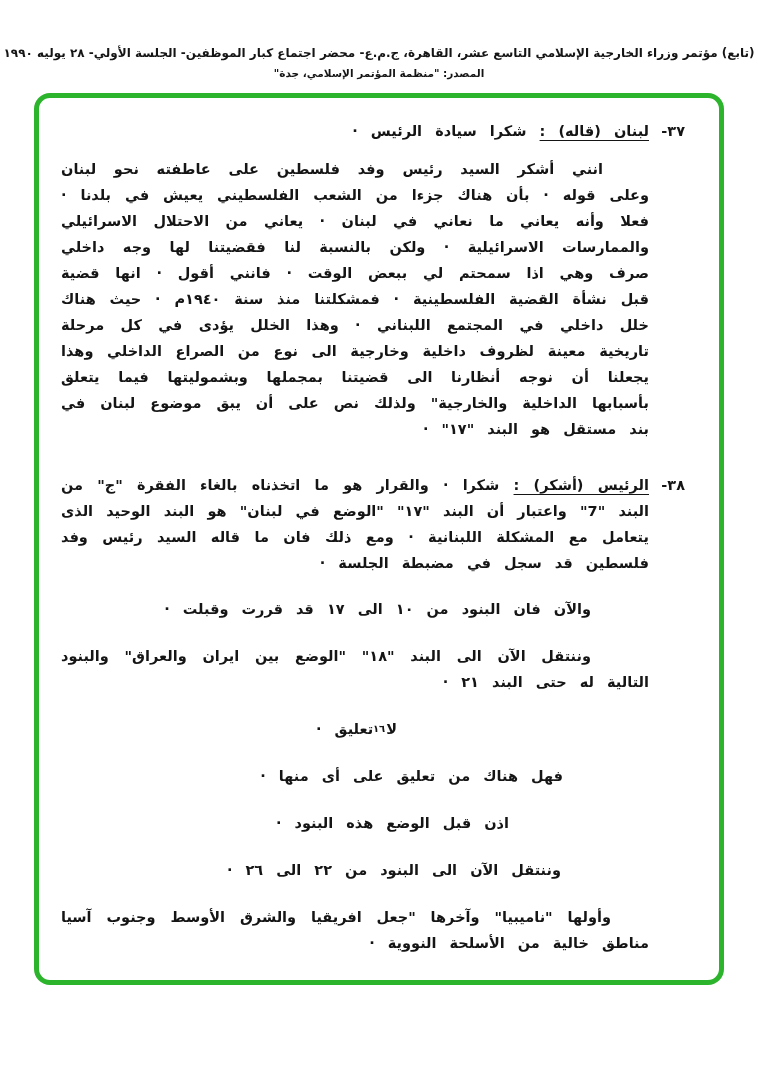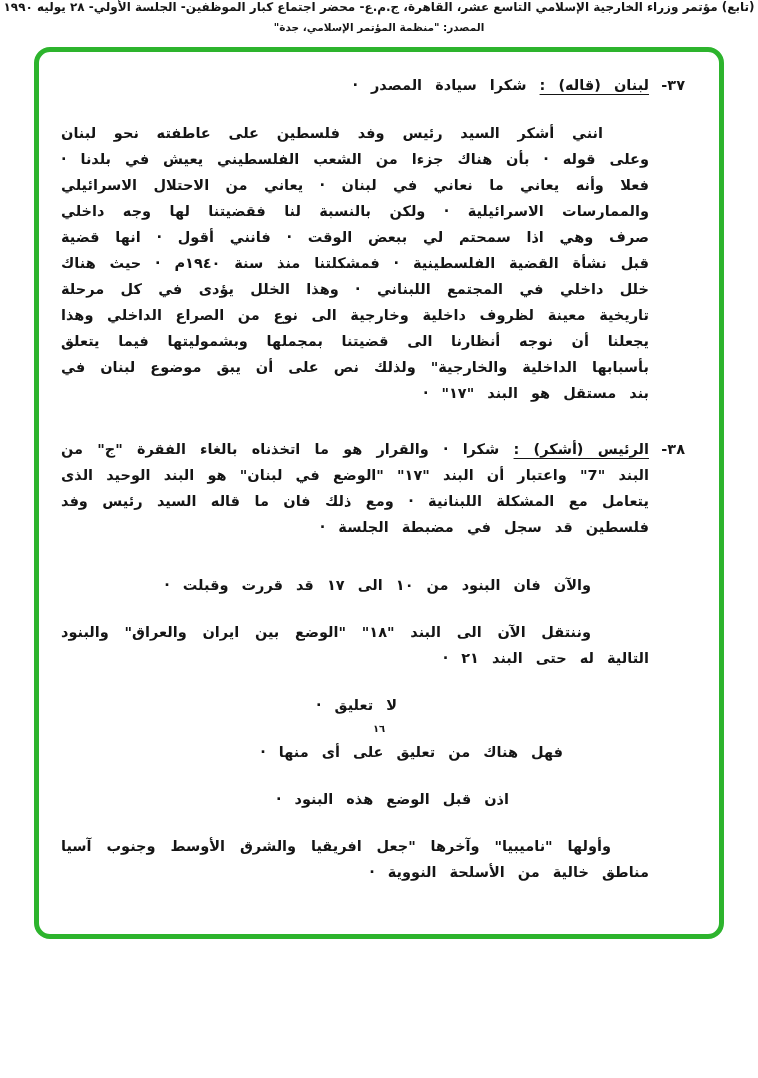--- a/index.html
+++ b/index.html
@@ -8,20 +8,21 @@
     width: 758px;
     height: 1078px;
     font-family: "DejaVu Sans", sans-serif;
     color: #151515;
     position: relative;
     overflow: hidden;
   }
   .page {
     width: 758px;
     height: 760px;
+    padding-top: 46px;
     position: relative;
   }
   
   .doc-header {
     direction: rtl;
     text-align: center;
     font-weight: bold;
   }
   .hline1 { font-size: 12px; letter-spacing: 0; }
   .hline2 { font-size: 10.5px; margin-top: 7px; }
@@ -54,28 +55,28 @@
     text-decoration: underline;
     text-underline-offset: 4px;
   }
   .heading { text-align: right; word-spacing: 8px; }
   .body {
     text-align: justify;
     word-spacing: 8px;
   }
   .body.indent {
     text-indent: 46px;
-    margin-top: 22px;
+    margin-top: 12px;
   }
   .stmt {
     text-align: justify;
     word-spacing: 8px;
     margin-top: 21px;
   }
-  .s1 { text-indent: 58px; margin-top: 32px; }
+  .s1 { text-indent: 58px; margin-top: 20px; }
   .s2 { text-indent: 58px; }
   .s3 { text-indent: 86px; }
   .s4 { text-indent: 252px; }
   .s5 { text-indent: 140px; }
   .s6 { text-indent: 88px; }
   .s7 { text-indent: 38px; }
   
   .doc-footer {
     position: absolute;
     bottom: 26px;
@@ -93,33 +94,34 @@
 
   <header class="doc-header">
     <div class="hline1">(تابع) مؤتمر وزراء الخارجية الإسلامي التاسع عشر، القاهرة، ج.م.ع- محضر اجتماع كبار الموظفين- الجلسة الأولي- ٢٨ يوليه ١٩٩٠</div>
     <div class="hline2">المصدر: "منظمة المؤتمر الإسلامي، جدة"</div>
   </header>
 
   <main class="frame">
 
     <section class="para">
       <span class="num">٣٧-</span>
-      <p class="heading"><span class="speaker">لبنان (قاله) :</span> <span>شكرا سيادة المصدر ·</span></p>
+      <p class="heading"><span class="speaker">لبنان (قاله) :</span> <span>شكرا سيادة الرئيس ·</span></p>
       <p class="body indent">انني أشكر السيد رئيس وفد فلسطين على عاطفته نحو لبنان وعلى قوله · بأن هناك جزءا من الشعب الفلسطيني يعيش في بلدنا · فعلا وأنه يعاني ما نعاني في لبنان · يعاني من الاحتلال الاسرائيلي والممارسات الاسرائيلية · ولكن بالنسبة لنا فقضيتنا لها وجه داخلي صرف وهي اذا سمحتم لي ببعض الوقت · فانني أقول · انها قضية قبل نشأة القضية الفلسطينية · فمشكلتنا منذ سنة ١٩٤٠م · حيث هناك خلل داخلي في المجتمع اللبناني · وهذا الخلل يؤدى في كل مرحلة تاريخية معينة لظروف داخلية وخارجية الى نوع من الصراع الداخلي وهذا يجعلنا أن نوجه أنظارنا الى قضيتنا بمجملها وبشموليتها فيما يتعلق بأسبابها الداخلية والخارجية" ولذلك نص على أن يبق موضوع لبنان في بند مستقل هو البند "١٧" ·</p>
     </section>
 
     <section class="para">
       <span class="num">٣٨-</span>
       <p class="body"><span class="speaker">الرئيس (أشكر) :</span> <span>شكرا · والقرار هو ما اتخذناه بالغاء الفقرة "ج" من البند "7" واعتبار أن البند "١٧" "الوضع في لبنان" هو البند الوحيد الذى يتعامل مع المشكلة اللبنانية · ومع ذلك فان ما قاله السيد رئيس وفد فلسطين قد سجل في مضبطة الجلسة ·</span></p>
 
       <p class="stmt s1">والآن فان البنود من ١٠ الى ١٧ قد قررت وقبلت ·</p>
       <p class="stmt s2">وننتقل الآن الى البند "١٨" "الوضع بين ايران والعراق" والبنود التالية له حتى البند ٢١ ·</p>
       <p class="stmt s4">لا تعليق ·</p>
       <p class="stmt s3">فهل هناك من تعليق على أى منها ·</p>
       <p class="stmt s5">اذن قبل الوضع هذه البنود ·</p>
+      <p class="stmt s6">وننتقل الآن الى البنود من ٢٢ الى ٢٦ ·</p>
       <p class="stmt s7">وأولها "ناميبيا" وآخرها "جعل افريقيا والشرق الأوسط وجنوب آسيا مناطق خالية من الأسلحة النووية ·</p>
     </section>
 
   </main>
 
   <footer class="doc-footer">
     <span>١٦</span>
   </footer>
 
 </div>

